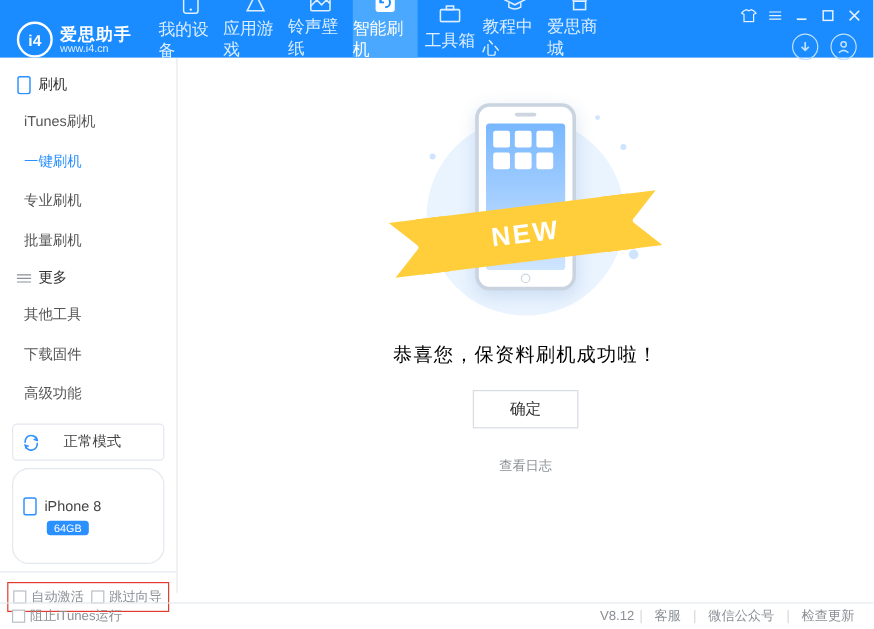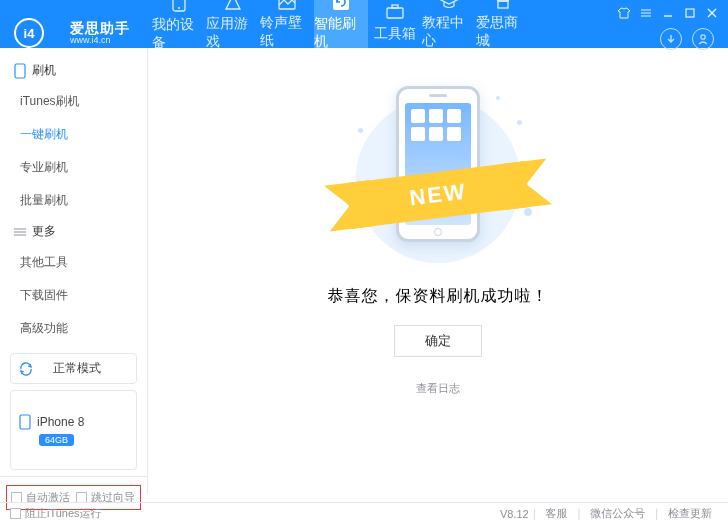--- a/index.html
+++ b/index.html
@@ -2,21 +2,21 @@
 <html><head>
 <meta charset="utf-8">
 <style>
   * { margin:0; padding:0; box-sizing:border-box; font-family:"Microsoft YaHei",Arial,sans-serif; }
   body { width:728px; height:524px; background:#fff; overflow:hidden; position:relative; }
 
   
   .header { background:#1a8cff; color:#fff; height:48px; display:flex; align-items:flex-end; padding:0 10px 0 14px; position:relative; }
   .logo-wrap { display:flex; align-items:center; margin-right:22px; }
   .logo-circle { width:30px; height:30px; border:2px solid #fff; border-radius:50%; display:flex; align-items:center; justify-content:center; font-weight:bold; font-size:13px; margin-right:6px; }
-  .logo-text { display:flex; flex-direction:column; line-height:1.05;margin-left:20px; }
+  .logo-text { display:flex; flex-direction:column; line-height:1.05; }
   .logo-name   { font-size:14px; font-weight:bold; letter-spacing:1px; }
   .logo-domain { font-size:9px; opacity:.85; }
 
   .nav { display:flex; align-items:flex-end; height:100%; }
   .nav-item { width:54px; height:52px; margin-top:4px; display:flex; flex-direction:column; align-items:center; justify-content:center; font-size:14px; cursor:pointer; color:#dceeff; border-radius:4px 4px 0 0; }
   .nav-item .ic { height:20px; display:flex; align-items:center; justify-content:center; margin-bottom:4px; }
   .nav-item.active { background:#4aa8ff; color:#fff; }
 
   .top-right { position:absolute; right:8px; top:6px; display:flex; align-items:center; gap:6px; }
   .wbtn { width:16px; height:14px; display:flex; align-items:center; justify-content:center; cursor:pointer; opacity:.9; }
@@ -26,21 +26,21 @@
   
   .body { display:flex; height:calc(100% - 56px - 22px); }
   .sidebar { width:148px; border-right:1px solid #e5e9ef; display:flex; flex-direction:column; padding-top:8px; font-size:12px; color:#333; }
   .side-sec-title { display:flex; align-items:center; gap:6px; padding:6px 14px; color:#333; }
   .side-sec-title .glyph { color:#2a8fff; }
   .side-items { padding-left:20px; }
   .side-item  { padding:8px 0; color:#555; cursor:pointer; }
   .side-item.active { color:#2a8fff; }
 
   .mode-box   { margin:8px 10px 0 10px; border:1px solid #e3e8ef; border-radius:4px; padding:6px 8px; display:flex; align-items:center; gap:20px; color:#444; }
-  .device-box { margin:6px 10px 6px 10px; border:1px solid #e3e8ef; border-radius:4px; padding:23px 8px; }
+  .device-box { margin:6px 10px 6px 10px; border:1px solid #e3e8ef; border-radius:14px; padding:23px 8px; }
   .devline1 { display:flex; align-items:center; gap:6px; color:#444; font-weight:500; }
   .cap-badge { display:inline-block; background:#2a8fff; color:#fff; font-size:9px; padding:1px 6px; border-radius:3px; margin-top:4px; margin-left:20px; }
 
   .bottom-opts { border-top:1px solid #e5e9ef; padding:8px 6px 6px 6px; }
   .redbox { border:1px solid #e33b2f; padding:4px 4px; display:flex; gap:6px; font-size:11px; color:#8b8f95; }
   .ck { display:flex; align-items:center; gap:4px; cursor:pointer; }
   .ckbox { width:11px; height:11px; border:1px solid #b8bec6; background:#fff; }
 
   
   .content { flex:1; display:flex; flex-direction:column; align-items:center; justify-content:flex-start; padding-top:30px; color:#333; }

